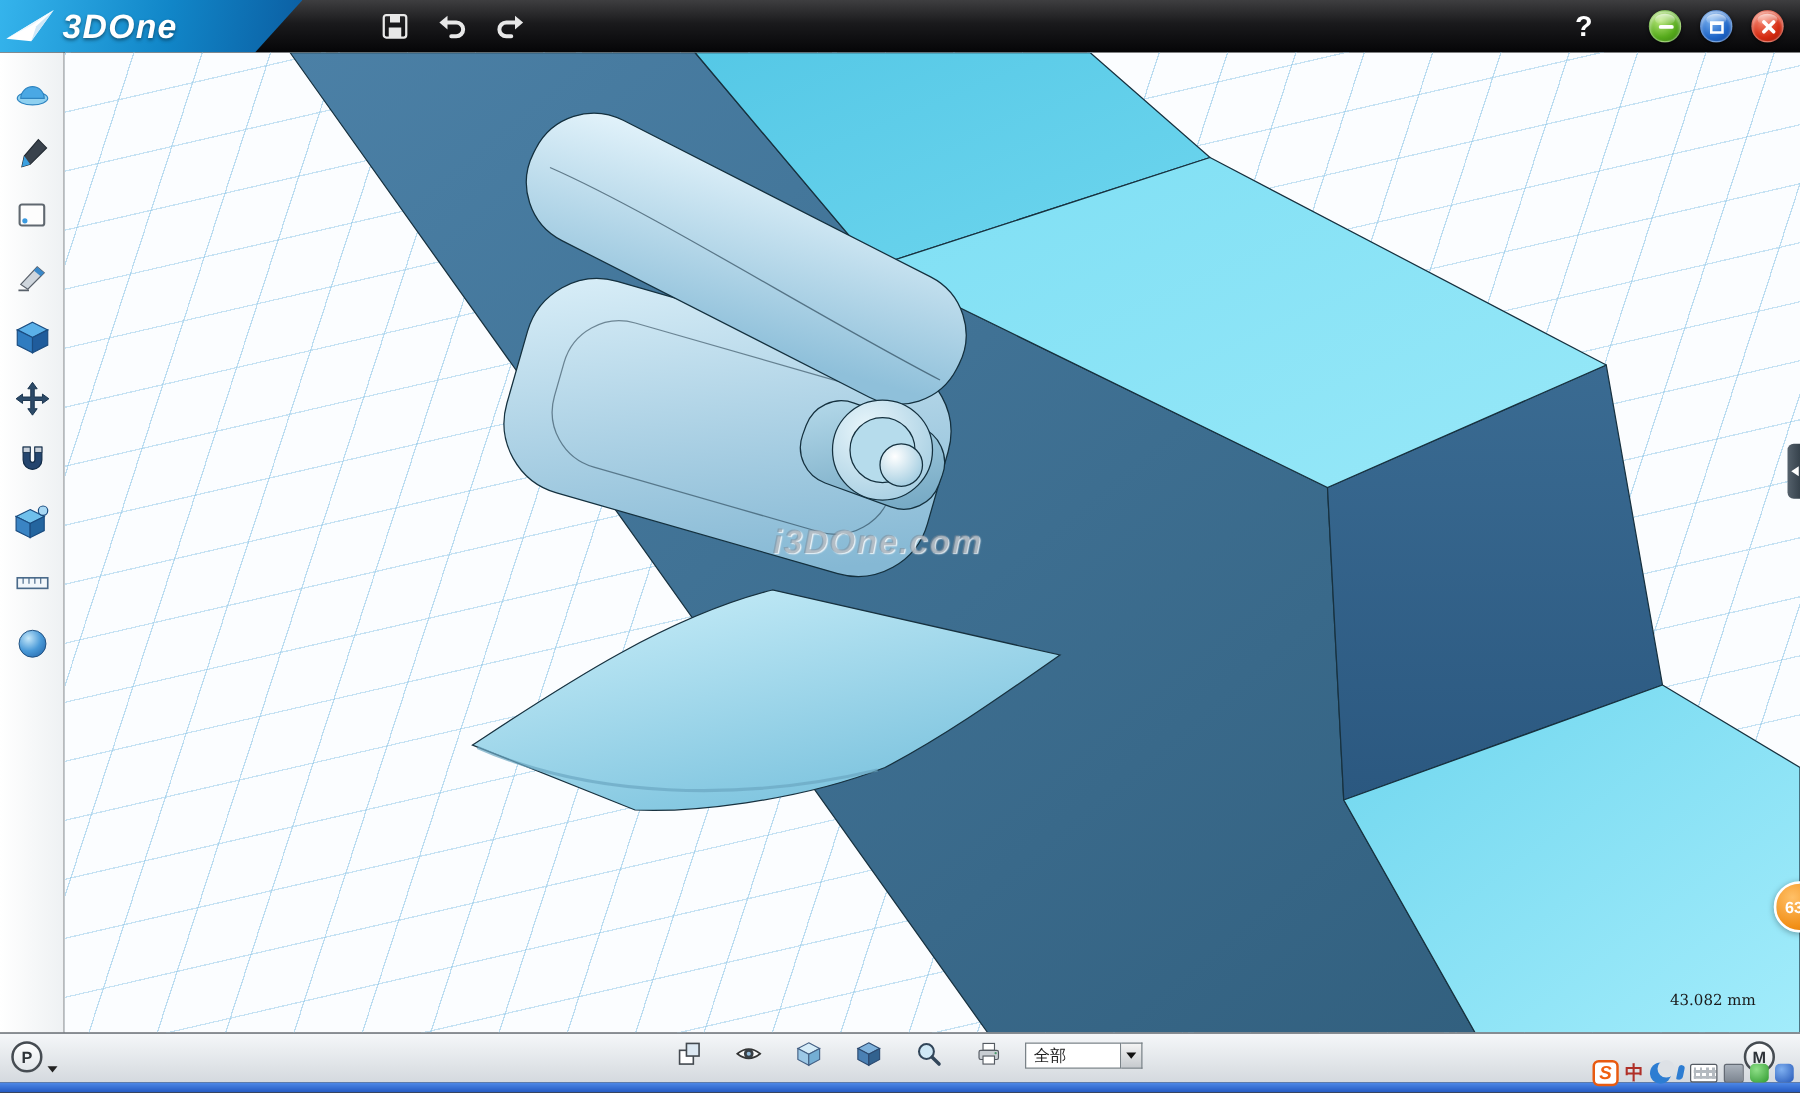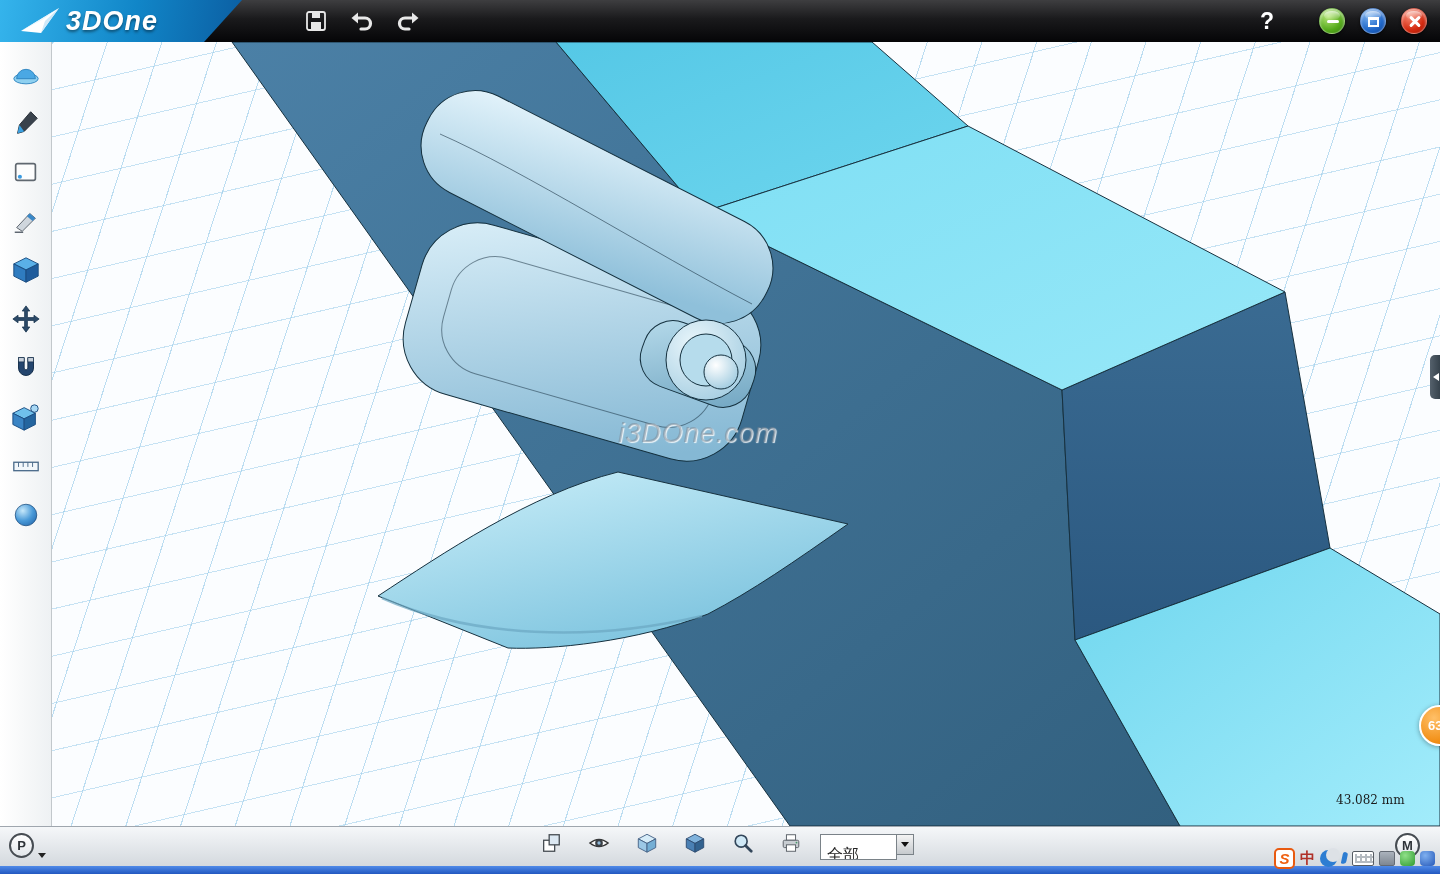--- a/index.html
+++ b/index.html
@@ -6,21 +6,21 @@
   html,body { width:1440px; height:874px; overflow:hidden; background:#000;
               font-family:"Liberation Sans", sans-serif; }
   body { position:relative; }
 
   
   .titlebar { position:absolute; left:0; top:0; width:1440px; height:42px;
     background:linear-gradient(180deg,#3e3e40 0%,#1a1a1c 45%,#050507 100%); }
   .logo-area { position:absolute; left:0; top:0; width:242px; height:42px;
     background:linear-gradient(100deg,#35b4ec 0%,#1186c8 55%,#0b5ea2 100%);
     clip-path:polygon(0 0,242px 0,204px 42px,0 42px);
-    display:flex; align-items:center; padding-left:20px; }
+    display:flex; align-items:center; padding-left:4px; }
   .app-name { color:#fff; font-size:27px; font-weight:bold; font-style:italic;
     letter-spacing:1px; margin-left:6px; text-shadow:0 2px 3px rgba(0,0,0,.45); }
   .tb-actions { position:absolute; left:302px; top:0; height:42px; display:flex;
     align-items:center; gap:18px; }
   .tb-btn { width:28px; height:28px; display:flex; align-items:center; justify-content:center; cursor:pointer; }
   .doc-title { position:absolute; left:50%; transform:translateX(-50%); top:0;
     height:42px; line-height:42px; color:#f0f0f0; font-size:14px; white-space:nowrap; }
   .help-btn { position:absolute; left:1252px; top:0; width:30px; height:42px;
     line-height:42px; text-align:center; color:#fff; font-size:23px; font-weight:bold; cursor:pointer; }
   .win-btns { position:absolute; right:13px; top:8px; display:flex; gap:15px; }
@@ -44,21 +44,21 @@
     align-items:center; padding-top:16px; gap:17px; }
   .tool { width:32px; height:32px; display:flex; align-items:center; justify-content:center; cursor:pointer; }
 
   
   .viewport { position:absolute; left:52px; top:42px; width:1388px; height:784px;
     overflow:hidden; background-color:#fbfdff;
     background-image:
       repeating-linear-gradient(108deg, rgba(146,200,232,.6) 0 1px, transparent 1px 52px),
       repeating-linear-gradient(167deg, rgba(146,200,232,.5) 0 1px, transparent 1px 46px); }
   .model { position:absolute; left:0; top:0; }
-  .watermark { position:absolute; left:566px; top:376px; font-size:27px; font-weight:normal;
+  .watermark { position:absolute; left:566px; top:376px; font-size:27px; font-weight:bold;
     font-style:italic; color:rgba(118,130,142,.48); letter-spacing:1px;
     text-shadow:1px 1px 1px rgba(255,255,255,.85); }
   .dim-label { position:absolute; left:1284px; top:751px; font-family:"DejaVu Serif", serif;
     font-size:12px; color:#1a1a1a; }
   .collapse-tab { position:absolute; right:0; top:313px; width:10px; height:44px;
     background:linear-gradient(90deg,#55616c,#36424c); border-radius:5px 0 0 5px;
     display:flex; align-items:center; justify-content:center; cursor:pointer; }
   .collapse-tab .tri { width:0; height:0; border:4px solid transparent;
     border-right:6px solid #fff; margin-right:2px; }
   .badge { position:absolute; right:-20px; top:663px; width:41px; height:41px;
@@ -74,22 +74,22 @@
   .circle-btn { position:absolute; width:25px; height:25px; border-radius:50%;
     border:2px solid #464c52; background:linear-gradient(#ffffff,#e2e6ea);
     font-size:13px; font-weight:bold; color:#2e3338; display:flex; align-items:center;
     justify-content:center; cursor:pointer; }
   .circle-p { left:9px; top:6px; } .circle-m { right:20px; top:6px; }
   .p-caret { position:absolute; left:38px; top:26px; width:0; height:0;
     border:4px solid transparent; border-top:5px solid #222; cursor:pointer; }
   .sb-icons { position:absolute; left:540px; top:5px; display:flex; gap:26px; }
   .sb-icon { width:22px; height:22px; cursor:pointer; }
   .filter { position:absolute; left:820px; top:7px; width:94px; height:21px; display:flex; }
-  .filter-field { flex:1; background:#fff; border:1px solid #7a8288; font-size:16px;
-    color:#222; padding:12px 6px; line-height:15px; cursor:pointer; white-space:nowrap; overflow:hidden; }
+  .filter-field { flex:1; background:#fff; border:1px solid #7a8288; font-size:13px;
+    color:#222; padding:2px 6px; line-height:15px; cursor:pointer; white-space:nowrap; overflow:hidden; }
   .filter-arrow { width:17px; background:linear-gradient(#f4f4f4,#c6cace);
     border:1px solid #7a8288; border-left:none; display:flex; align-items:center;
     justify-content:center; cursor:pointer; }
   .tri-down { width:0; height:0; border:4px solid transparent; border-top:5px solid #111; margin-top:4px; }
 
   
   .ime-bar { position:absolute; right:5px; top:847px; height:22px; display:flex;
     align-items:center; gap:5px; z-index:20; }
   .ime-item { cursor:pointer; display:flex; align-items:center; justify-content:center; }
   .ime-sogou { width:21px; height:21px; background:#fff; border:2px solid #e85a10;

